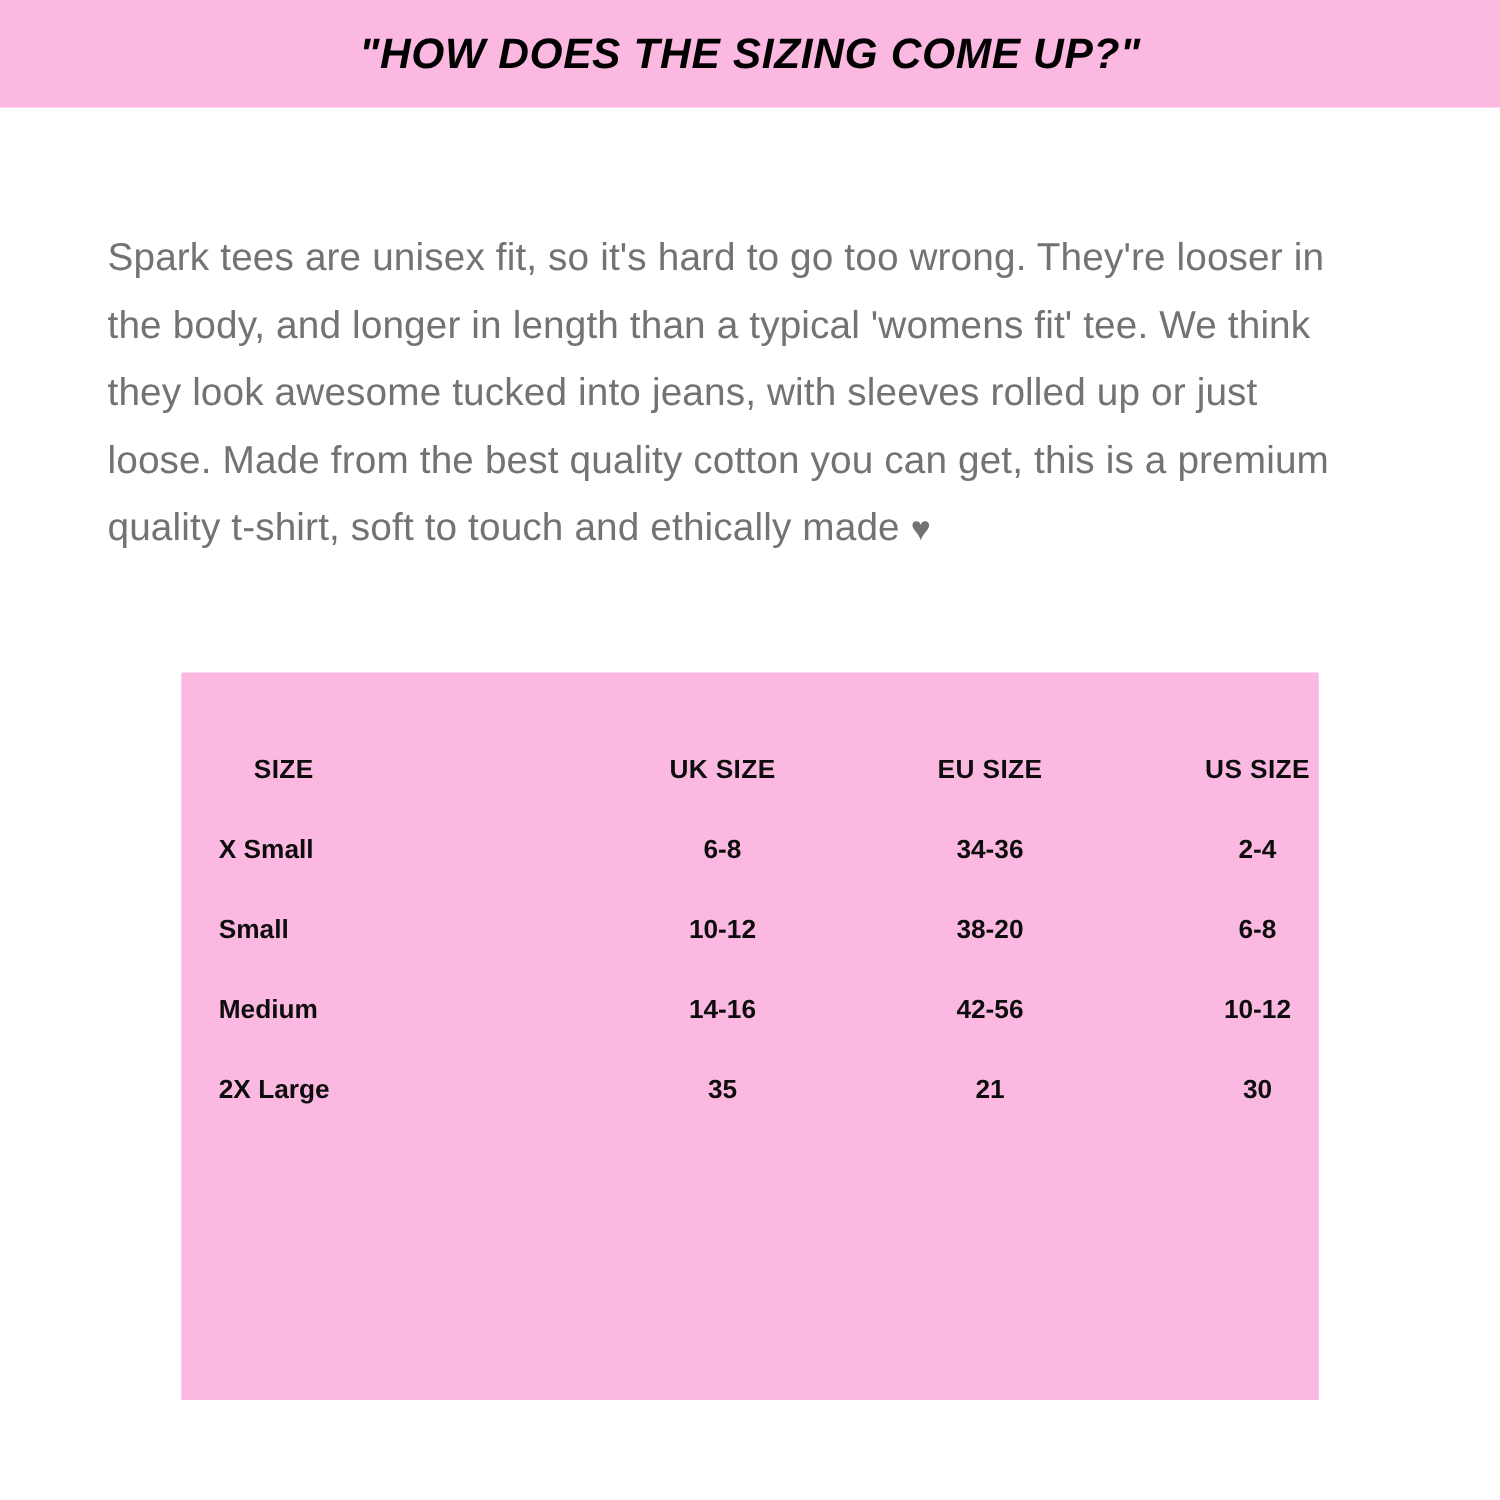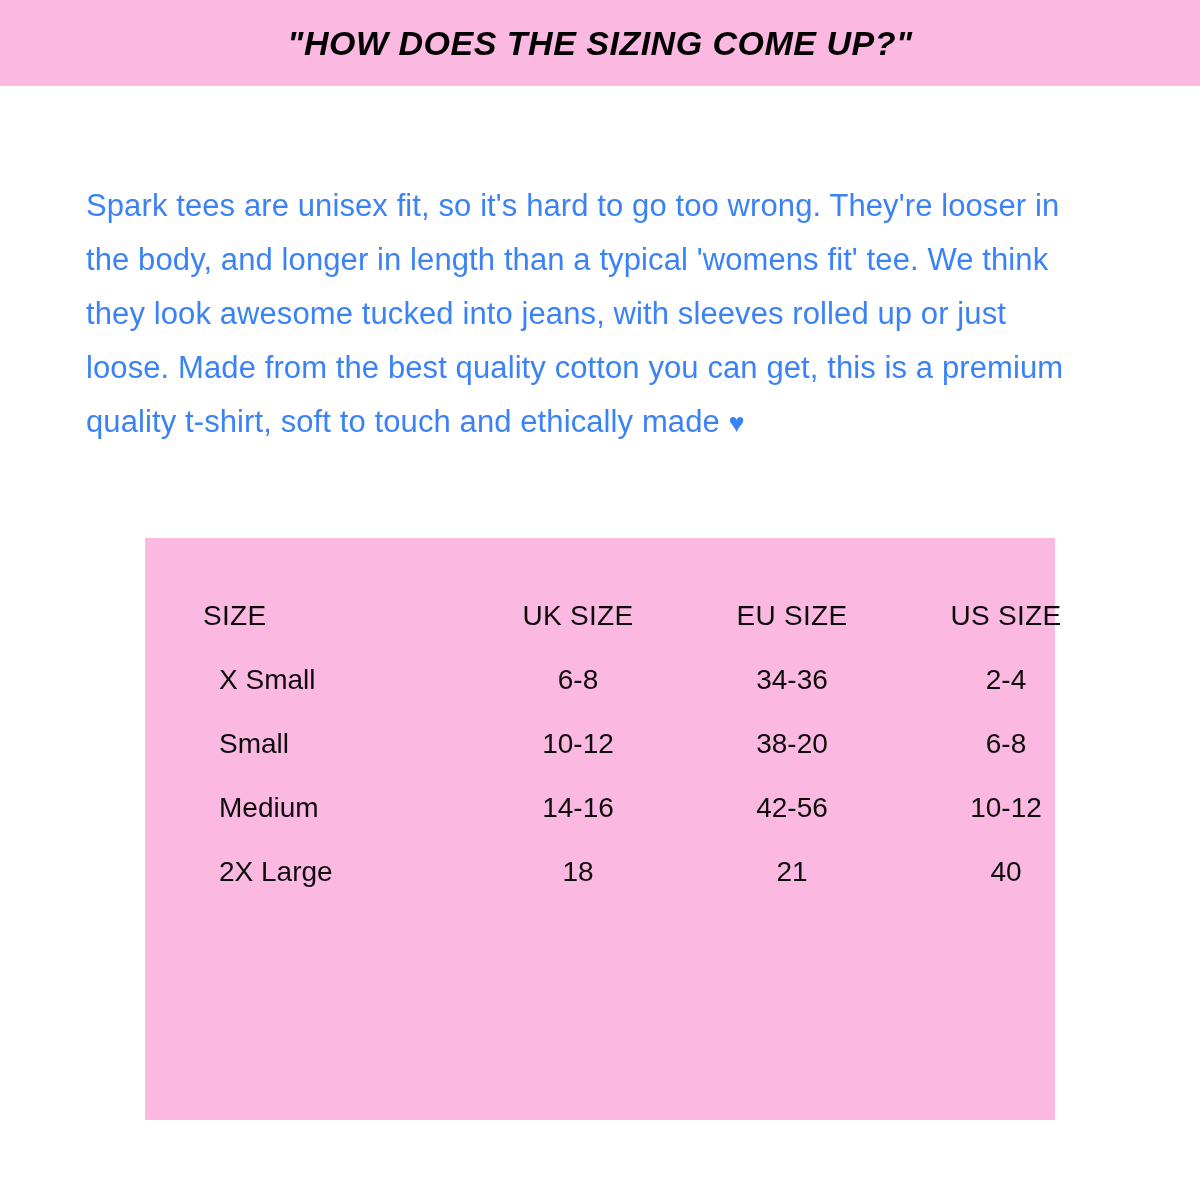--- a/index.html
+++ b/index.html
@@ -42,21 +42,21 @@
     white-space: nowrap;
   }
 
   
   .intro-wrap {
     padding: 62px 104px 0 86px;
   }
   .intro-text {
     font-size: 31px;
     line-height: 54px;
-    color: #3b82f6;
+    color: #737373;
     letter-spacing: 0.1px;
     font-weight: 400;
   }
   .heart {
     font-size: 27px;
     line-height: 27px;
   }
 
   
   .table-card {
@@ -69,35 +69,35 @@
     box-sizing: border-box;
     padding: 46px 0 0 0;
   }
   table.size-table {
     width: 100%;
     border-collapse: collapse;
     table-layout: fixed;
   }
   table.size-table th,
   table.size-table td {
-    font-size: 28px;
-    font-weight: 400;
+    font-size: 21px;
+    font-weight: 700;
     color: #0d0d0d;
     padding: 0;
     height: 64px;
     vertical-align: middle;
   }
   table.size-table th {
     text-align: left;
     letter-spacing: 0.3px;
   }
   table.size-table th.col-size { padding-left: 58px; width: 268px; text-align: left; }
   table.size-table th.col-num  { text-align: center; width: 214px; }
 
-  table.size-table td.col-size { padding-left: 74px; text-align: left; }
+  table.size-table td.col-size { padding-left: 30px; text-align: left; }
   table.size-table td.col-num  { text-align: center; }
 </style>
 </head>
 <body>
 
 <div class="page">
 
   <div class="header-banner">
     <div class="header-title">"HOW DOES THE SIZING COME UP?"</div>
   </div>
@@ -133,21 +133,21 @@
           <td class="col-num">6-8</td>
         </tr>
         <tr>
           <td class="col-size">Medium</td>
           <td class="col-num">14-16</td>
           <td class="col-num">42-56</td>
           <td class="col-num">10-12</td>
         </tr>
         <tr>
           <td class="col-size">2X Large</td>
-          <td class="col-num">18</td>
+          <td class="col-num">35</td>
           <td class="col-num">21</td>
-          <td class="col-num">40</td>
+          <td class="col-num">30</td>
         </tr>
       </tbody>
     </table>
   </div>
 
 </div>
 
 </body></html>

